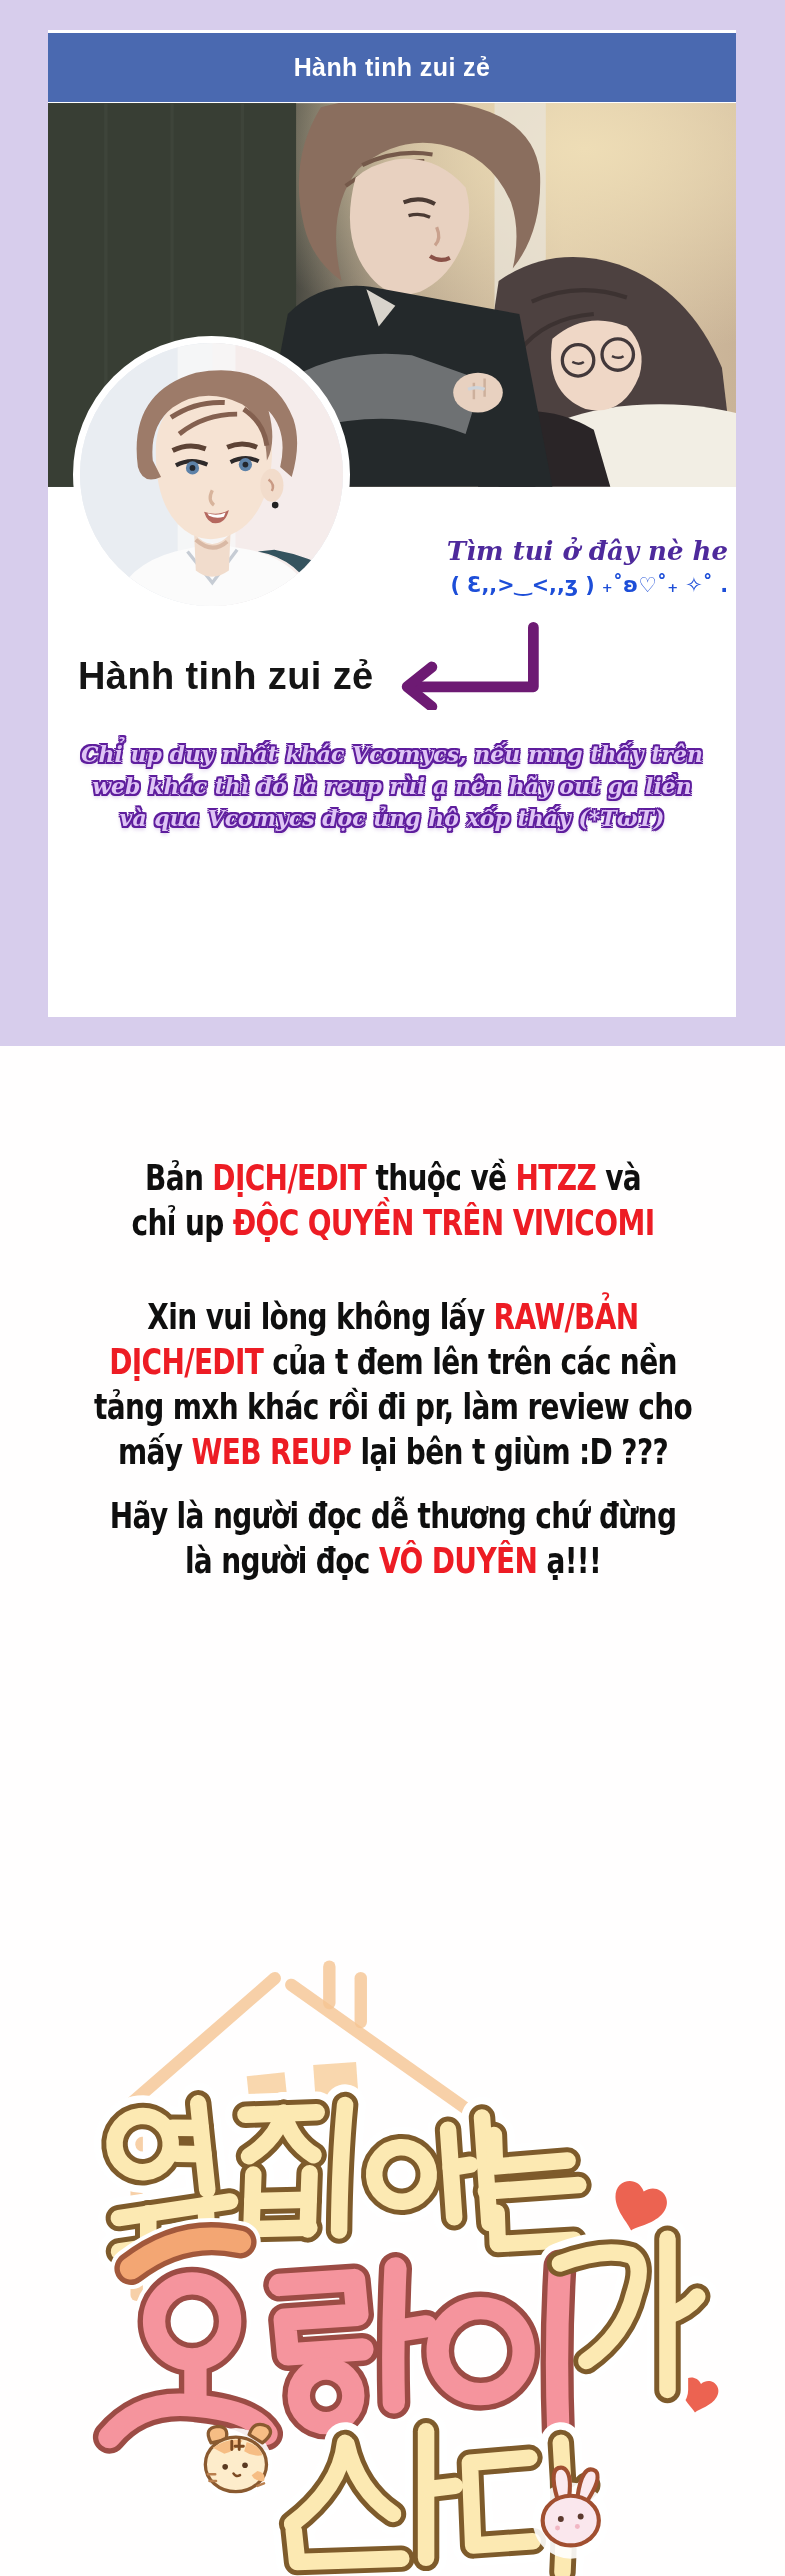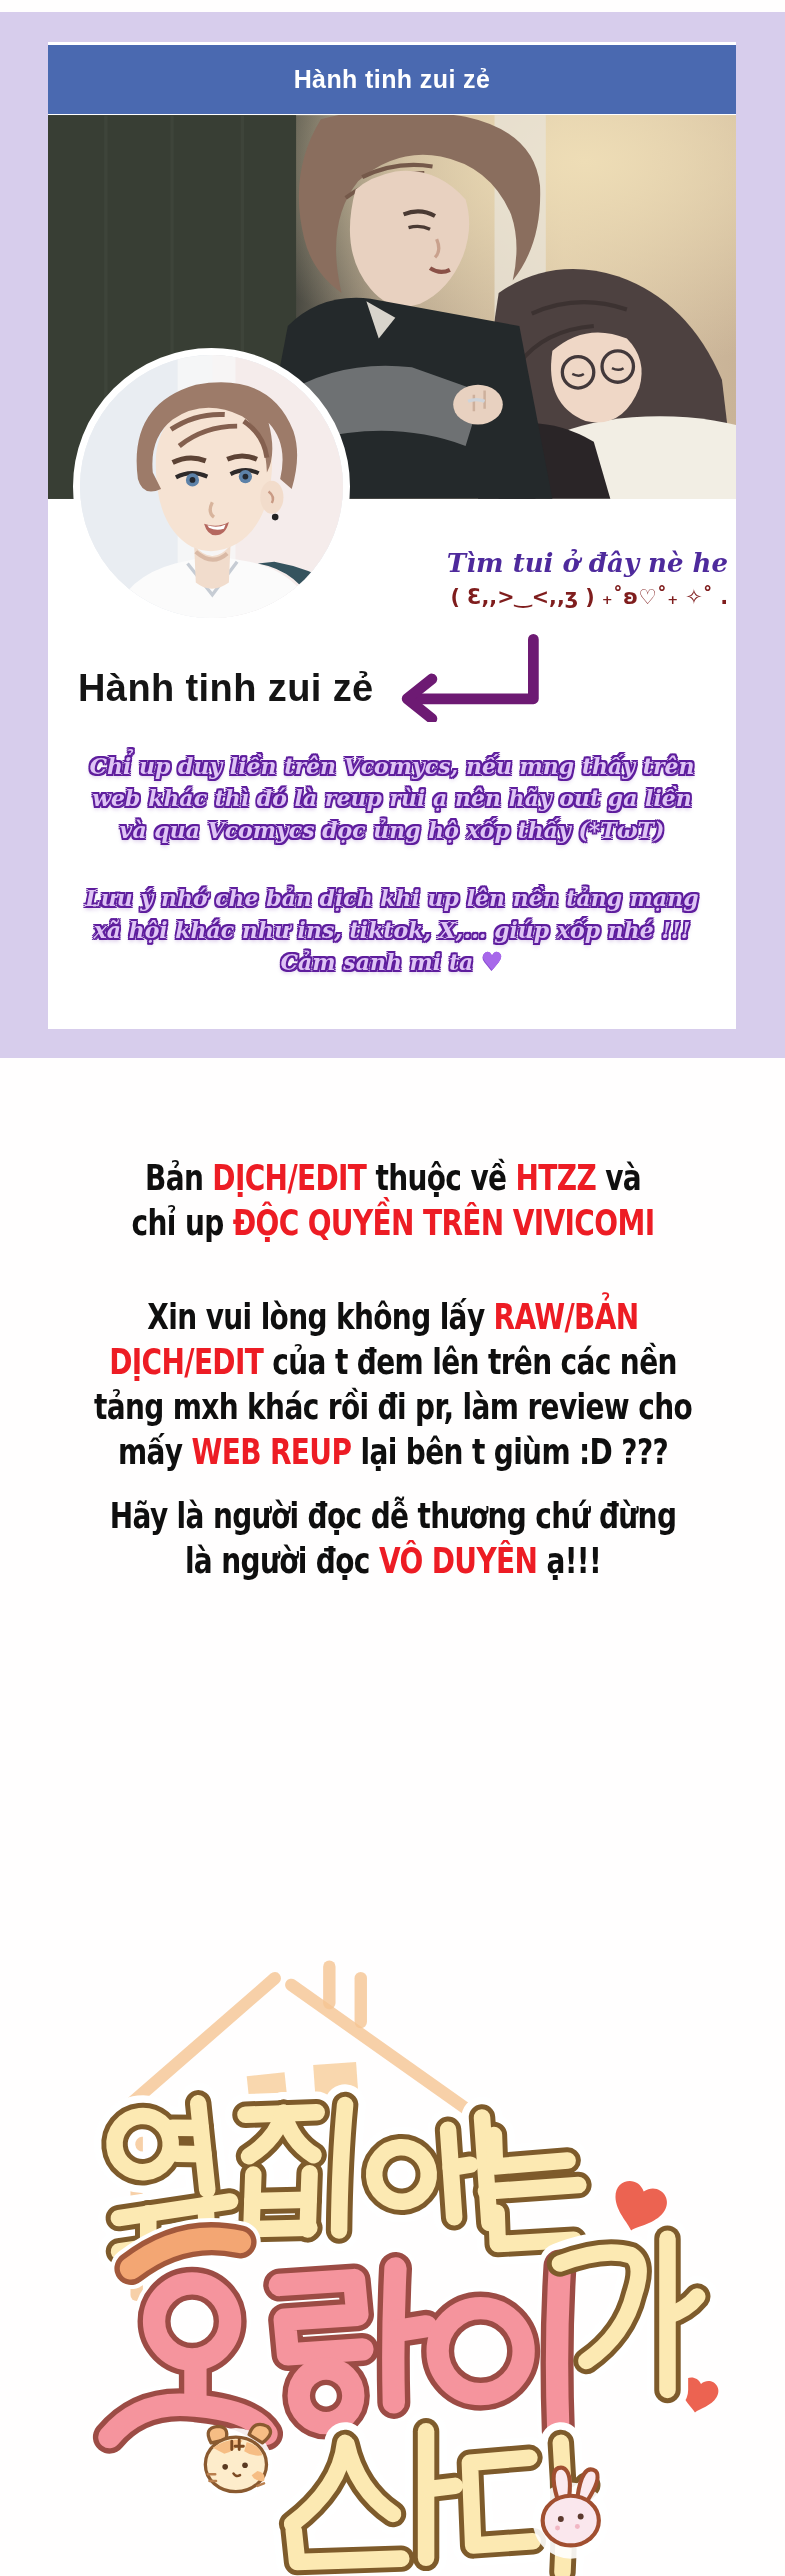--- a/index.html
+++ b/index.html
@@ -1,31 +1,31 @@
 <!DOCTYPE html>
 <html style="font-size:13.2px"><head>
 <meta charset="utf-8">
 <style>
   html,body{margin:0;padding:0;background:#ffffff;}
   #page{position:relative;width:786px;height:2576px;background:#fffefe;overflow:hidden;
         font-family:"Liberation Sans",sans-serif;}
 
   
-  .lavender{position:absolute;top:0;left:0;width:786px;height:1046px;background:#d7cdec;margin-top:12px;}
+  .lavender{position:absolute;top:0;left:0;width:786px;height:1046px;background:#d7cdec;}
   .card{position:absolute;left:48px;top:30px;width:688px;height:987px;background:#ffffff;}
   .blue-bar{position:absolute;left:0;top:3.3px;width:688px;height:69px;background:#4a69b0;
             display:flex;align-items:center;justify-content:center;}
   .blue-bar span{color:#ffffff;font-size:25px;font-weight:bold;letter-spacing:0.4px;}
   .banner{position:absolute;left:0;top:73px;width:688px;height:384px;overflow:hidden;}
   .banner svg{display:block;}
   .avatar{position:absolute;left:25px;top:306px;width:263px;height:263px;border-radius:50%;
           border:7.4px solid #ffffff;overflow:hidden;background:#e9edf2;}
   .find-me{position:absolute;left:324px;top:506px;width:356px;text-align:right;color:#4e2a9c;}
   .find-me .fm1{font-family:"DejaVu Serif",serif;font-style:italic;font-weight:bold;font-size:26px;}
-  .find-me .fm2{margin-top:6.6px;font-family:"DejaVu Sans",sans-serif;font-weight:bold;font-size:20.7px;color:#7f1d1d;}
+  .find-me .fm2{margin-top:6.6px;font-family:"DejaVu Sans",sans-serif;font-weight:bold;font-size:20.7px;color:#1d4ed8;}
   .arrow-wrap{position:absolute;left:341px;top:589px;width:165px;height:91px;}
   .profile-name{position:absolute;left:30px;top:623px;font-size:38px;line-height:46px;
                 font-weight:bold;color:#151515;letter-spacing:0.4px;}
   .script{font-family:"DejaVu Serif",serif;font-style:italic;font-weight:bold;
           color:#dfc4f5;
           text-shadow:-1.7px -1.7px 0 #5e1d9d,1.7px -1.7px 0 #5e1d9d,-1.7px 1.7px 0 #5e1d9d,1.7px 1.7px 0 #5e1d9d,
                       -1.7px 0 0 #5e1d9d,1.7px 0 0 #5e1d9d,0 -1.7px 0 #5e1d9d,0 1.7px 0 #5e1d9d,
                       0 3.3px 4.1px rgba(94,29,157,.35);}
   .note1{position:absolute;left:0;top:708px;width:688px;text-align:center;font-size:22px;line-height:32px;}
   .note2{position:absolute;left:0;top:840px;width:688px;text-align:center;font-size:22px;line-height:32px;}
@@ -150,31 +150,23 @@
       <div class="arrow-wrap">
         <svg width="165" height="91" viewBox="0 0 200 110">
           <path d="M175,10 V82 H30" fill="none" stroke="#6d1a73" stroke-width="13" stroke-linecap="round" stroke-linejoin="round"></path>
           <path d="M52,58 L22,82 L52,106" fill="none" stroke="#6d1a73" stroke-width="13" stroke-linecap="round" stroke-linejoin="round"></path>
         </svg>
       </div>
 
       <div class="profile-name">Hành tinh zui zẻ</div>
 
       <div class="note1 script">
-        <div>Chỉ up duy liền trên Vcomycs, nếu mng thấy trên</div>
+        <div>Chỉ up duy nhất khác Vcomycs, nếu mng thấy trên</div>
         <div>web khác thì đó là reup rùi ạ nên hãy out ga liền</div>
         <div>và qua Vcomycs đọc ủng hộ xốp thấy (*TωT)</div>
-      </div>
-      <div class="note2 script">
-        <div>Lưu ý nhớ che bản dịch khi up lên nền tảng mạng</div>
-        <div>xã hội khác như ins, tiktok, X,... giúp xốp nhé !!!</div>
-        <div>
-          <span>Cảm sanh mi ta</span>
-          <span class="pheart">♥</span>
-        </div>
       </div>
 
     </div>
   </div>
 
   <div class="disc d1">
     <div><span>Bản </span><span class="red">DỊCH/EDIT</span><span> thuộc về </span><span class="red">HTZZ</span><span> và</span></div>
     <div><span>chỉ up </span><span class="red">ĐỘC QUYỀN TRÊN VIVICOMI</span></div>
   </div>
 

